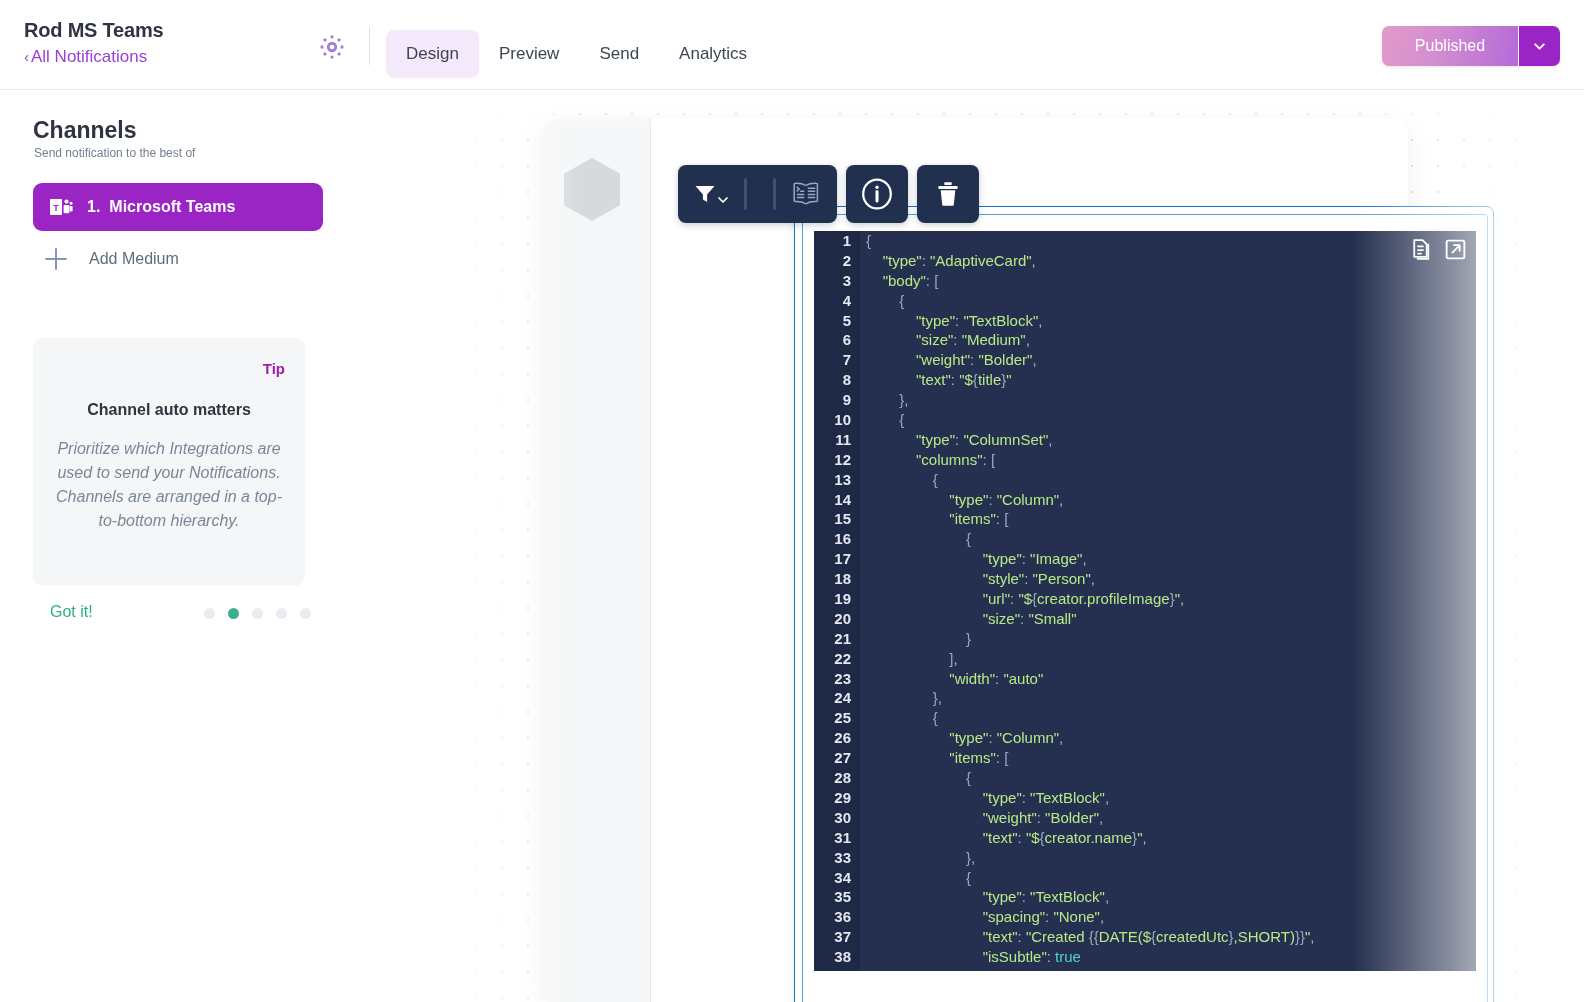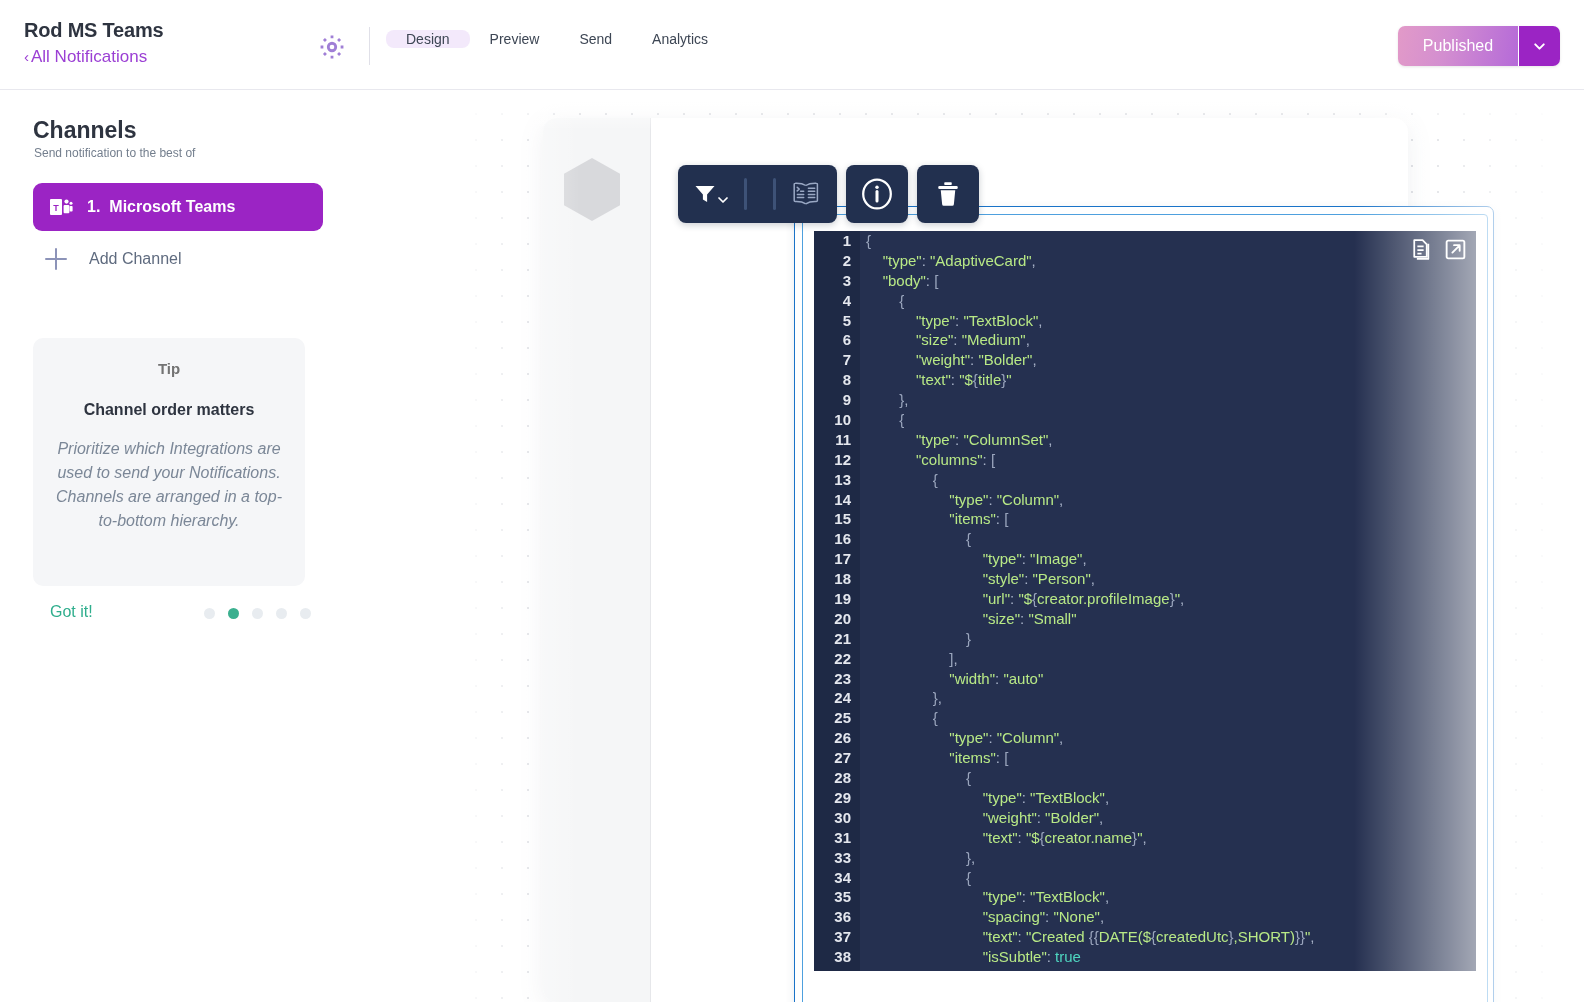--- a/index.html
+++ b/index.html
@@ -32,35 +32,35 @@
     position: absolute; left: 318px; top: 33px;
     width: 28px; height: 28px; cursor: pointer;
   }
   .divider-v {
     position: absolute; left: 369px; top: 27px;
     width: 1px; height: 38px; background: #e0e0e8;
   }
 
   .tabs { position: absolute; left: 386px; top: 30px; display: flex; align-items: center; }
   .tab {
-    font-size: 14px; color: #3d4654; padding: 1px 20px;
+    font-size: 17px; color: #3d4654; padding: 14px 20px;
     border-radius: 8px; cursor: pointer; white-space: nowrap;
   }
   .tab.active { background: #f3e9fb; color: #3d4654; }
 
   .publish-wrap {
     position: absolute; right: 24px; top: 26px;
     display: flex; height: 40px; border-radius: 7px; overflow: hidden;
     box-shadow: 0 1px 3px rgba(0,0,0,.10);
   }
   .publish-main {
     background: linear-gradient(100deg, #e29ac8 0%, #d38ed0 40%, #b56ad8 100%);
     color: #fff; font-size: 16px; font-weight: 500;
     display: flex; align-items: center; justify-content: center;
-    width: 120px; cursor: pointer;
+    width: 136px; cursor: pointer;
   }
   .publish-caret {
     width: 42px; background: #9b24c4; color: #fff;
     display: flex; align-items: center; justify-content: center;
     cursor: pointer; border-left: 1px solid #ffffff;
   }
 
   
   .leftpanel { position: absolute; left: 0; top: 90px; width: 430px; height: 912px; background:#fff; }
   .ch-title { position: absolute; left: 33px; top: 27px; font-size: 23px; font-weight: bold; color: #2e3440; }
@@ -87,21 +87,21 @@
   .plus-icon:before { left: 0; top: 10px; width: 22px; height: 2px; }
   .plus-icon:after  { top: 0; left: 10px; height: 22px; width: 2px; }
   .add-channel-label { font-size: 16px; color: #5f6b7f; margin-left: 22px; }
 
   .tipcard {
     position: absolute; left: 33px; top: 248px;
     width: 272px; height: 248px;
     background: #f5f6f8; border-radius: 10px;
     padding: 22px 20px 0 20px; text-align: center;
   }
-  .tip-kicker { font-size: 15px; font-weight: bold; color: #737373; }
+  .tip-kicker { font-size: 15px; font-weight: bold; color: #a21caf; text-align: right; }
   .tip-head   { font-size: 16px; font-weight: bold; color: #2e3440; margin-top: 24px; }
   .tip-body   { font-size: 16px; color: #7b8797; line-height: 24px; margin-top: 18px; font-style: italic; }
 
   .gotit {
     position: absolute; left: 50px; top: 513px;
     font-size: 16px; color: #2fae8d; cursor: pointer;
   }
   .dots { position: absolute; left: 204px; top: 518px; display: flex; gap: 13px; }
   .dot { width: 11px; height: 11px; border-radius: 50%; background: #e8ecf0; cursor: pointer; }
   .dot.active { background: #3bb08f; }
@@ -283,26 +283,26 @@
         <circle cx="22" cy="8.2" r="1.5" fill="#ffffff"></circle>
         <rect x="20.6" y="11" width="3" height="5.6" rx="0.8" fill="#ffffff"></rect>
       </svg>
     </span>
     <span class="channel-num">1.</span>
     <span class="channel-label">Microsoft Teams</span>
   </div>
 
   <div class="add-channel">
     <span class="plus-icon"></span>
-    <span class="add-channel-label">Add Channel</span>
+    <span class="add-channel-label">Add Medium</span>
   </div>
 
   <div class="tipcard">
     <div class="tip-kicker">Tip</div>
-    <div class="tip-head">Channel order matters</div>
+    <div class="tip-head">Channel auto matters</div>
     <div class="tip-body">Prioritize which Integrations are used to send your Notifications. Channels are arranged in a top-to-bottom hierarchy.</div>
   </div>
 
   <div class="gotit">Got it!</div>
 
   <div class="dots">
     <span class="dot"></span>
     <span class="dot active"></span>
     <span class="dot"></span>
     <span class="dot"></span>

